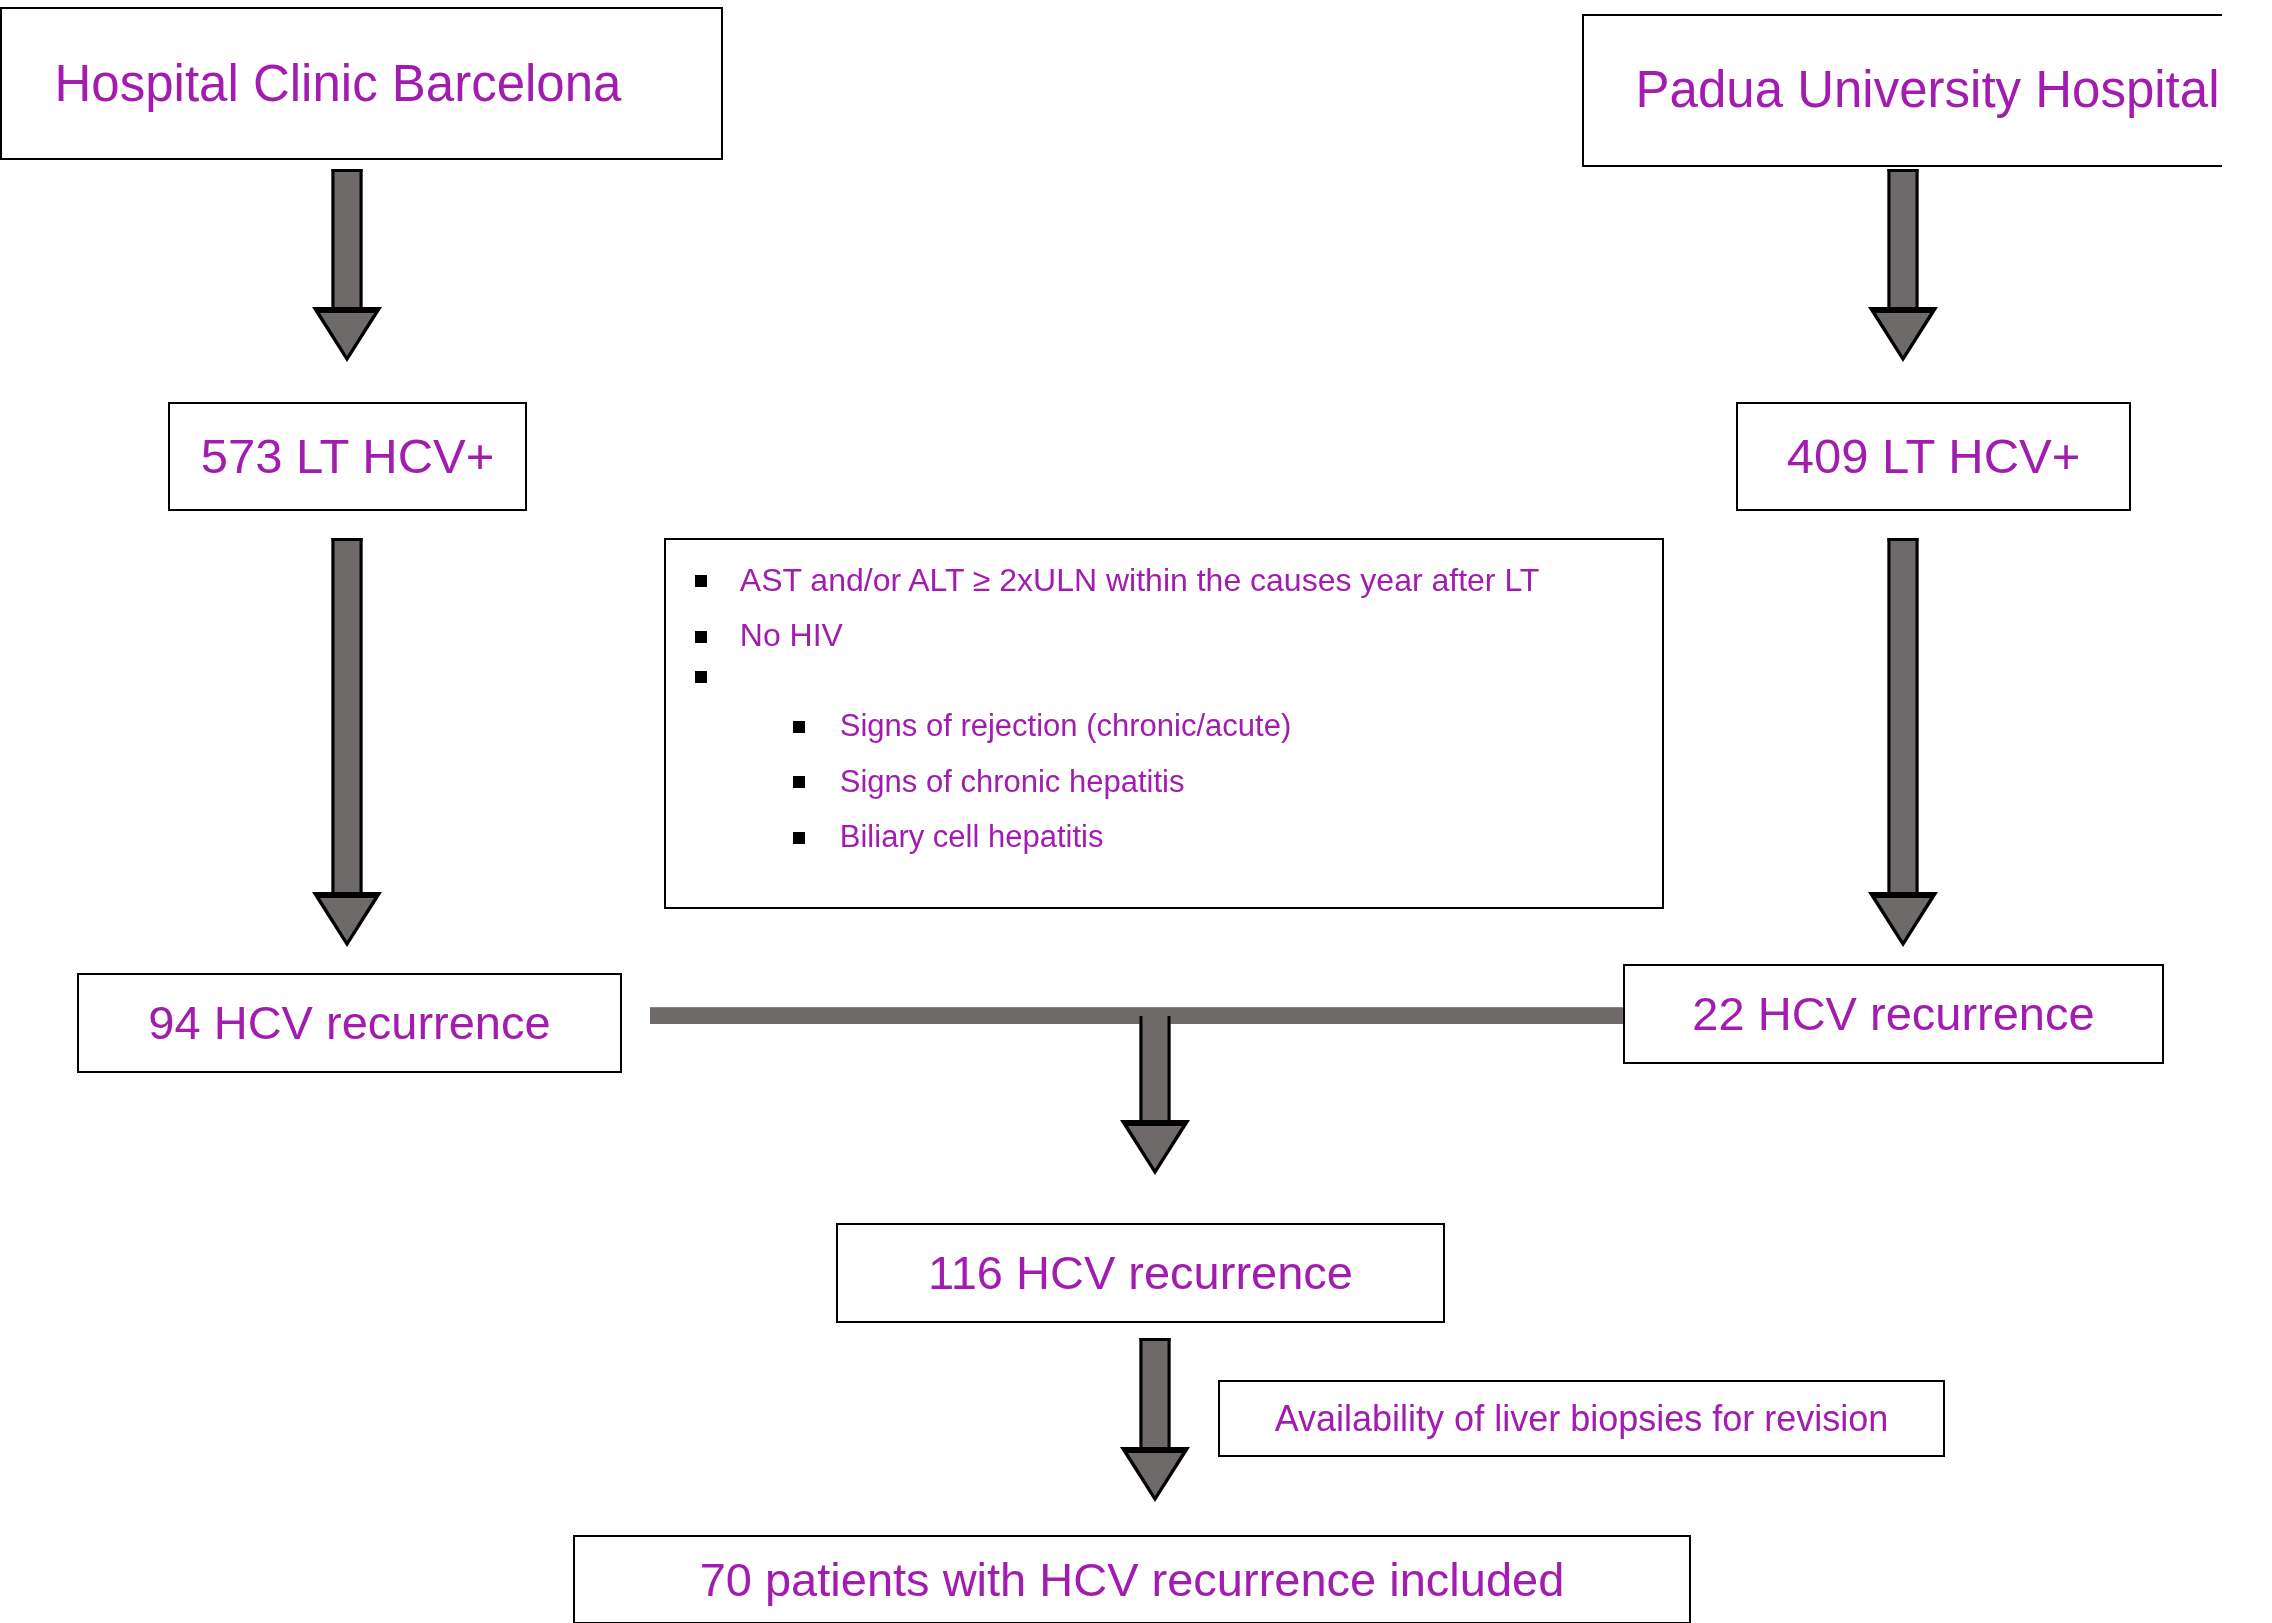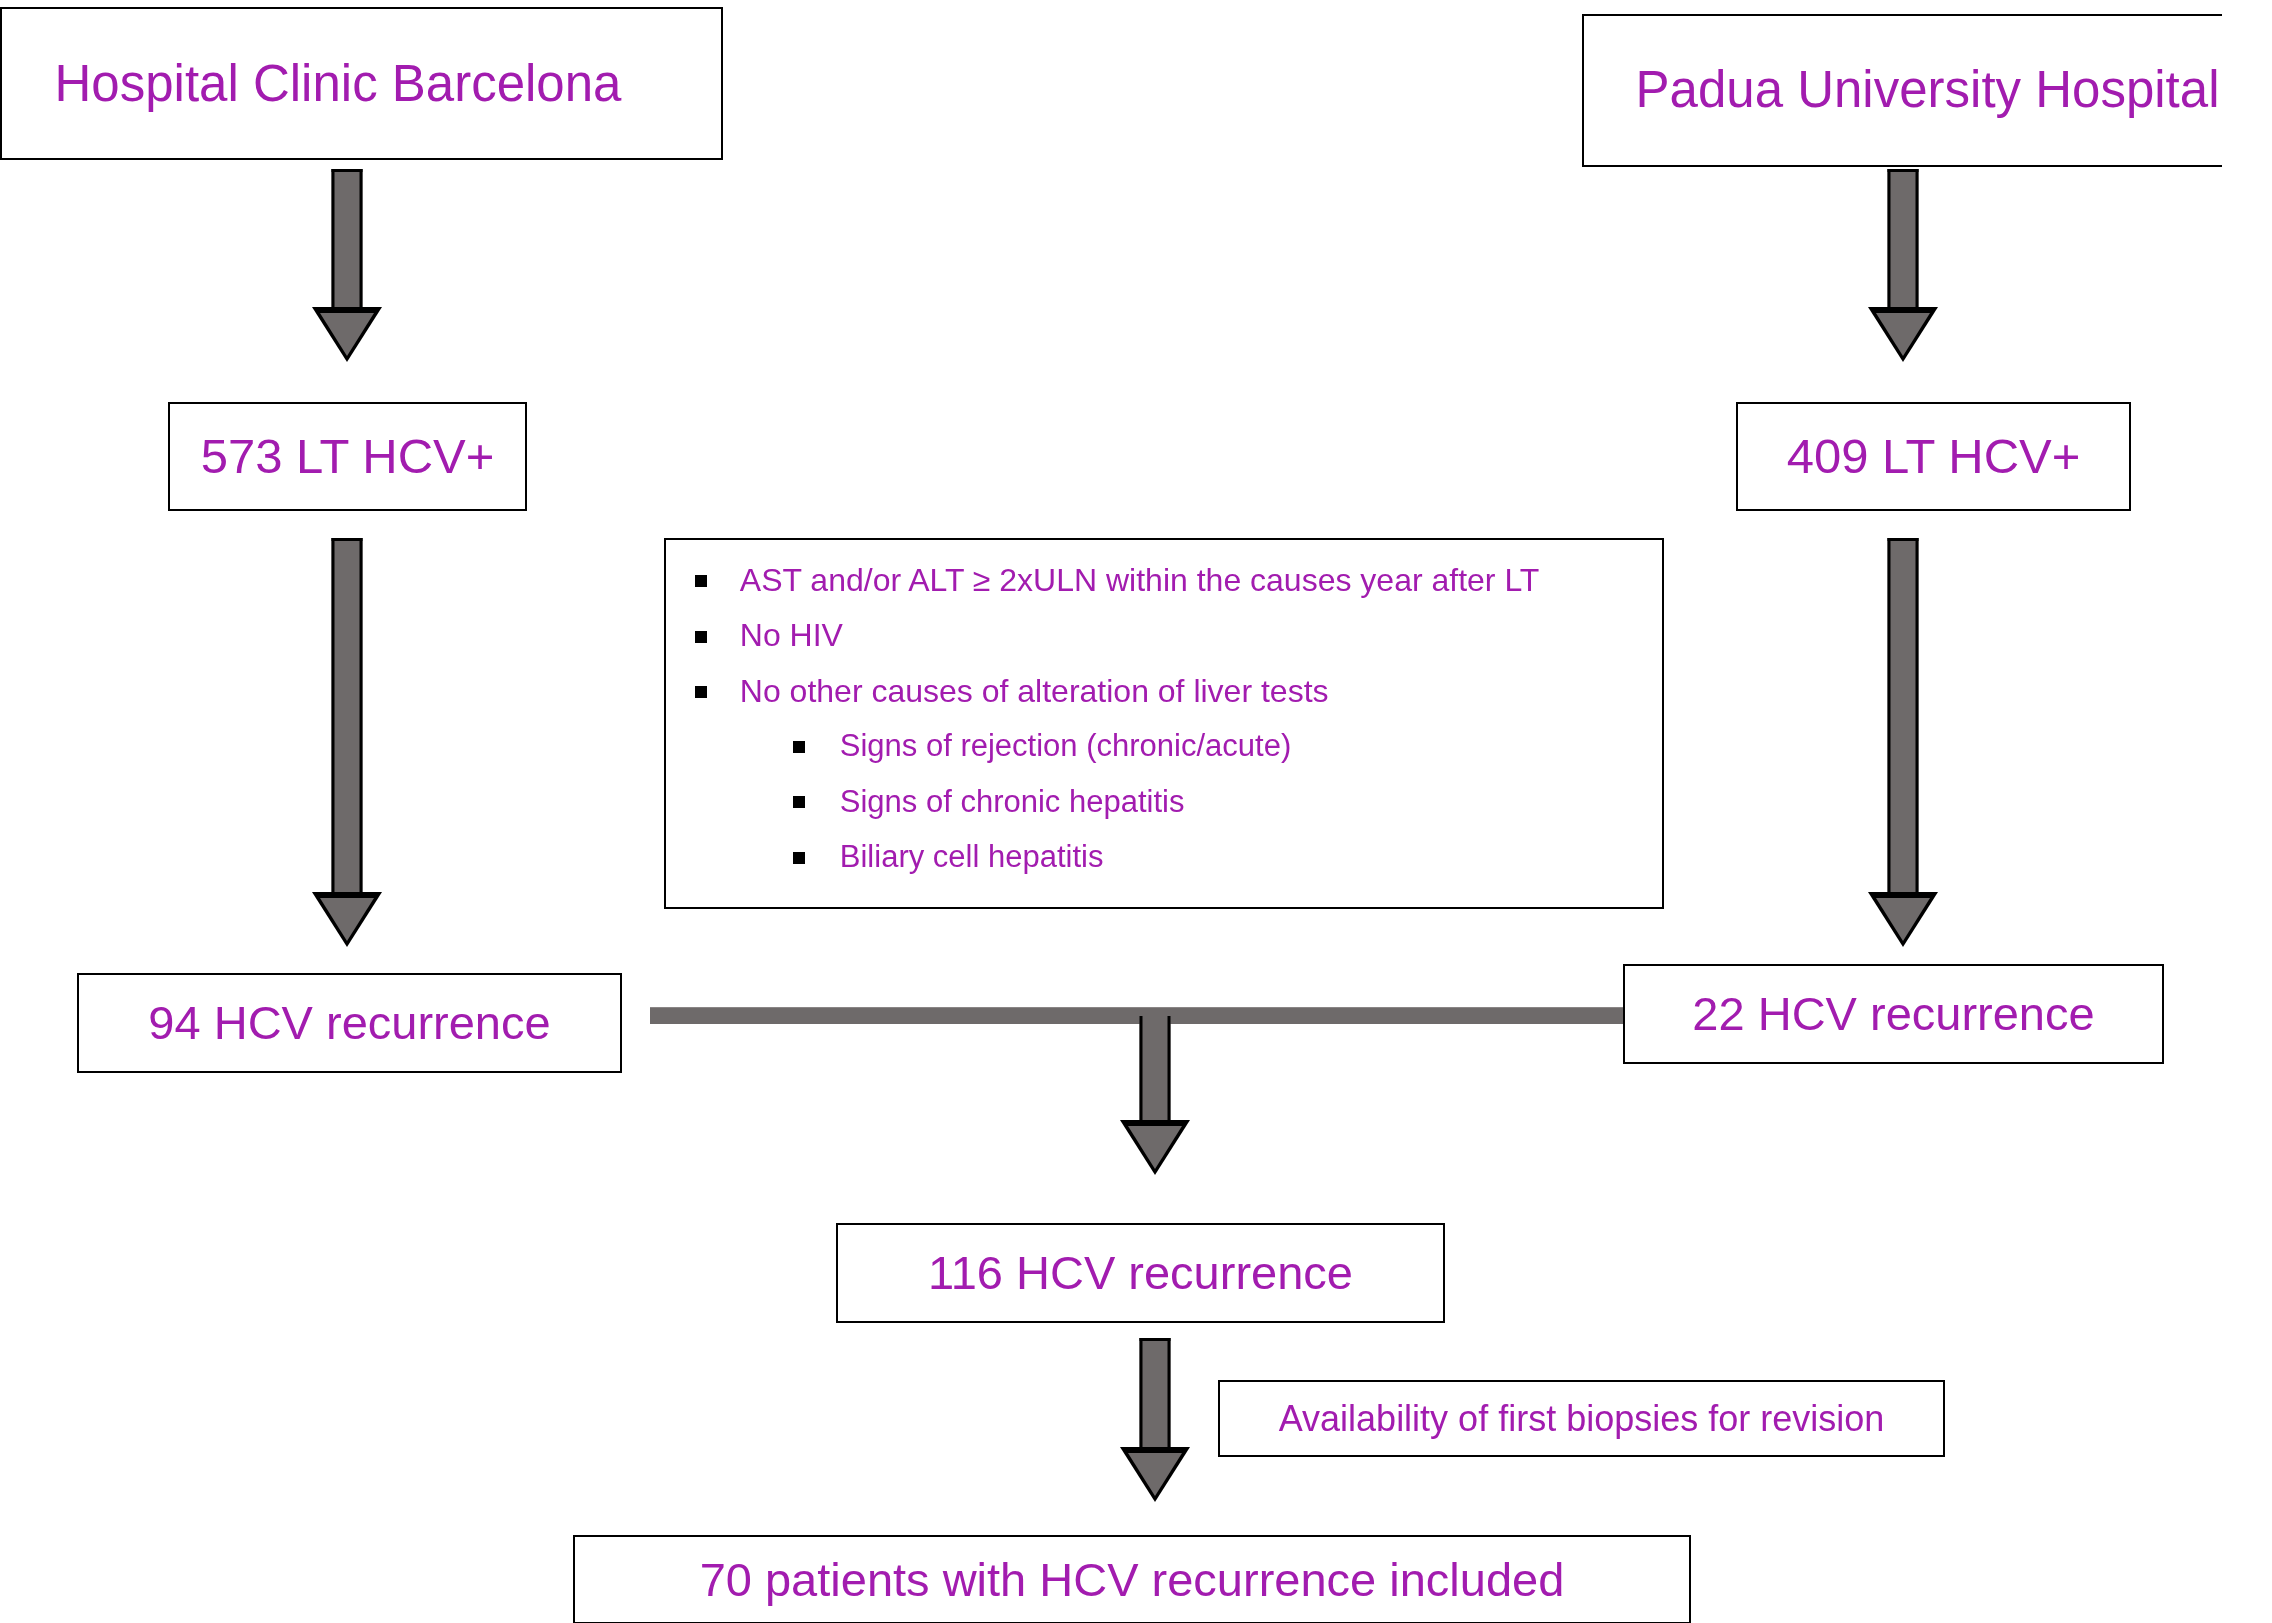--- a/index.html
+++ b/index.html
@@ -208,21 +208,20 @@
       <li class="crit-item level1">
         <span class="crit-bullet"></span>
         <span class="crit-text">AST and/or ALT ≥ 2xULN within the causes year after LT</span>
       </li>
       <li class="crit-item level1">
         <span class="crit-bullet"></span>
         <span class="crit-text">No HIV</span>
       </li>
       <li class="crit-item level1">
         <span class="crit-bullet"></span>
-        <span class="crit-text">No other causes of alteration of liver tests</span>
       </li>
       <li class="crit-item level2">
         <span class="crit-bullet"></span>
         <span class="crit-text">Signs of rejection (chronic/acute)</span>
       </li>
       <li class="crit-item level2">
         <span class="crit-bullet"></span>
         <span class="crit-text">Signs of chronic hepatitis</span>
       </li>
       <li class="crit-item level2">
@@ -252,21 +251,21 @@
     <span class="node-label">116 HCV recurrence</span>
   </div>
 
   <div class="arrow" id="arrow-total-down">
     <div class="shaft"></div>
     <div class="head"></div>
     <div class="head-inner"></div>
   </div>
 
   <div class="node" id="node-biopsy">
-    <span class="node-label">Availability of first biopsies for revision</span>
+    <span class="node-label">Availability of liver biopsies for revision</span>
   </div>
 
   <div class="node" id="node-included">
     <span class="node-label">70 patients with HCV recurrence included</span>
   </div>
 
 </div>
 
 
 </body></html>

